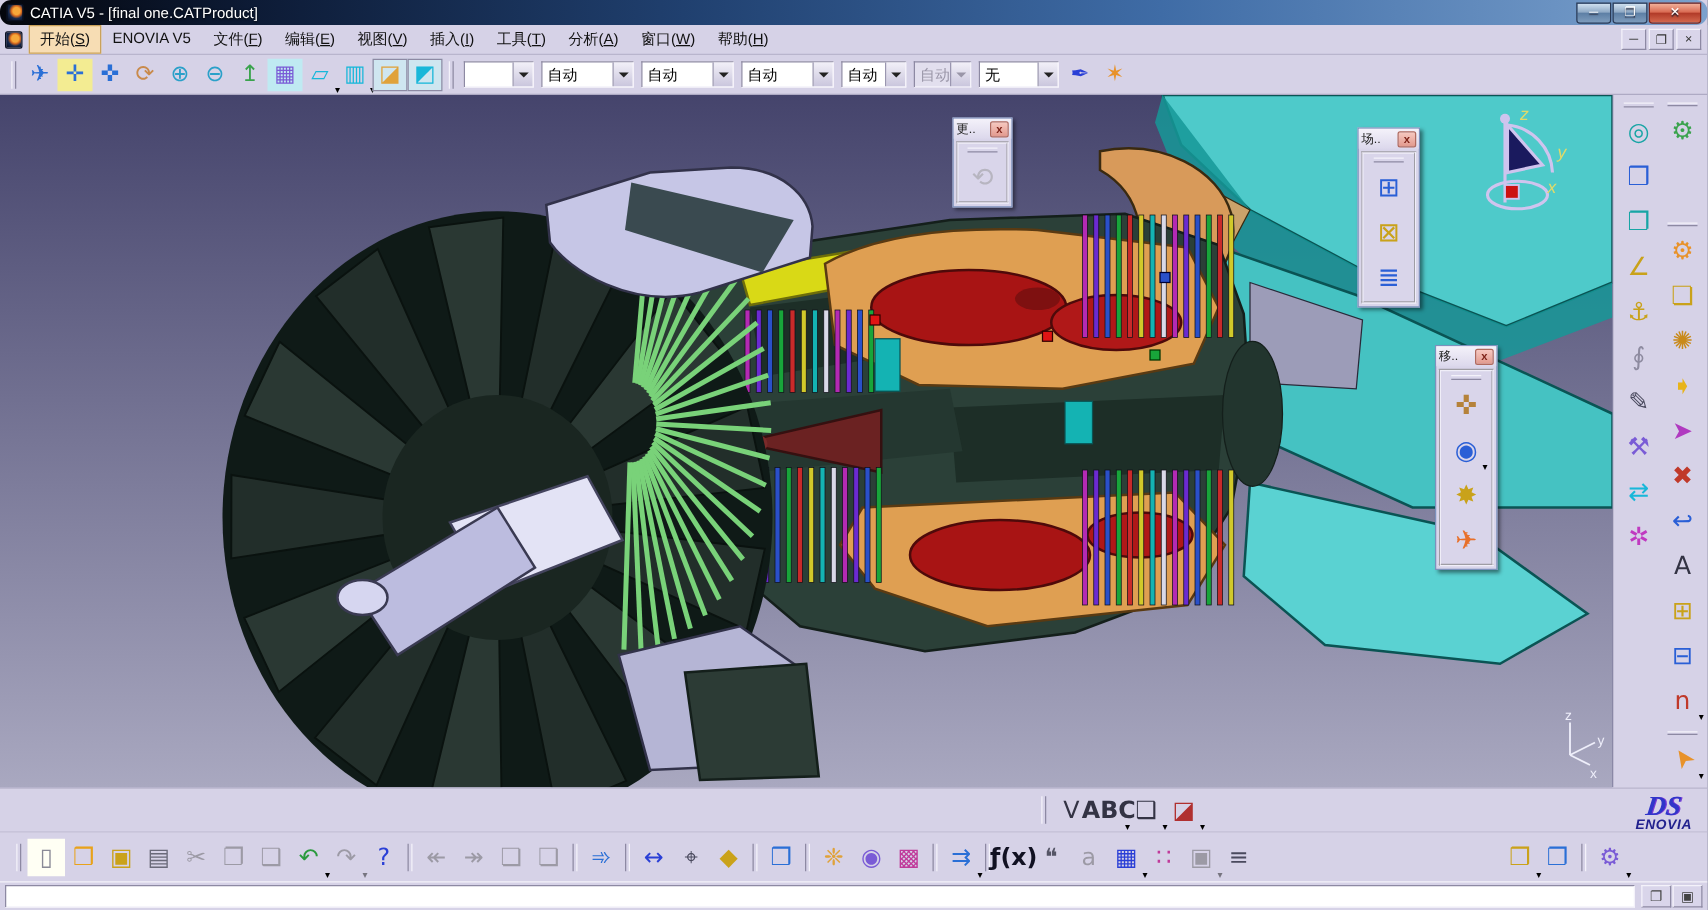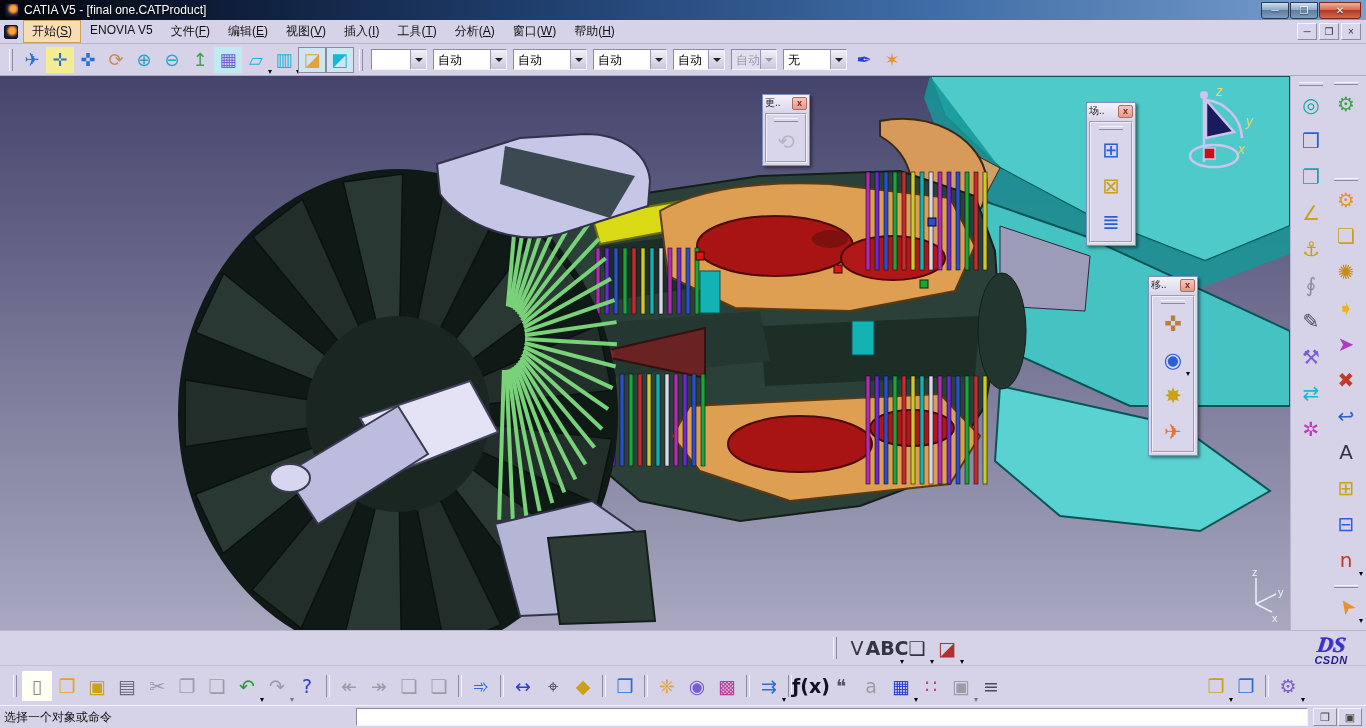--- a/index.html
+++ b/index.html
@@ -3,21 +3,21 @@
 <meta charset="utf-8">
 <style>
   * { margin:0; padding:0; box-sizing:border-box; }
   html,body { width:1366px; height:728px; overflow:hidden;
     font-family:"Liberation Sans", sans-serif; font-size:12px; }
   .app { width:1366px; height:728px; display:flex; flex-direction:column; background:#d6d2e7; }
 
   
   .titlebar { height:20px; display:flex; align-items:center; color:#fff;
     background:linear-gradient(90deg,#04060c 0%,#0d1b36 15%,#20406f 40%,#3f6ca6 68%,#7ba1cd 100%);
-    padding:0 3px; }
+    padding:0 3px;border-radius:9px; }
   .app-icon { width:14px; height:14px; margin:0 5px 0 2px; border-radius:2px;
     background:radial-gradient(circle at 60% 40%, #f5a73a 0 28%, #d86a1e 40%, #16294e 60%, #060a18 100%);
     border:1px solid #0a1020; flex:0 0 auto; }
   .title-text { flex:1; font-size:12px; text-shadow:0 1px 2px #000; white-space:nowrap; }
   .win-btns { display:flex; gap:1px; margin-right:2px; }
   .win-btn { width:28px; height:17px; display:flex; align-items:center; justify-content:center;
     color:#fff; font-size:10px; border:1px solid #2a3a55; border-radius:0 0 3px 3px;
     background:linear-gradient(#cfe0f0,#8fa9c5 45%,#5d7fa5 50%,#7e9cbd); text-shadow:0 1px 1px #223; }
   .win-btn.close { background:linear-gradient(#f2b09a,#d96a52 45%,#b13a28 50%,#d4684e); border-color:#7e241a; width:42px; }
 
@@ -710,26 +710,25 @@
           </span>
           <span class="tb-sep"></span>
           <span class="icon">
             <span class="glyph" style="color: rgb(122, 91, 214);">⚙</span>
             <span class="dd">▾</span>
           </span>
         </span>
     </div>
     <div class="ds-logo">
       <span class="logo-mark">DS</span>
-      <span class="logo-text">CSDN</span>
+      <span class="logo-text">ENOVIA</span>
     </div>
   </div>
 
   <div class="statusbar">
-    <span class="status-msg">选择一个对象或命令</span>
     <span class="status-input"></span>
     <span style="display:flex">
         <span class="status-btn">❐</span>
         <span class="status-btn">▣</span>
       </span>
   </div>
 
 </div>
 
 </body></html>

